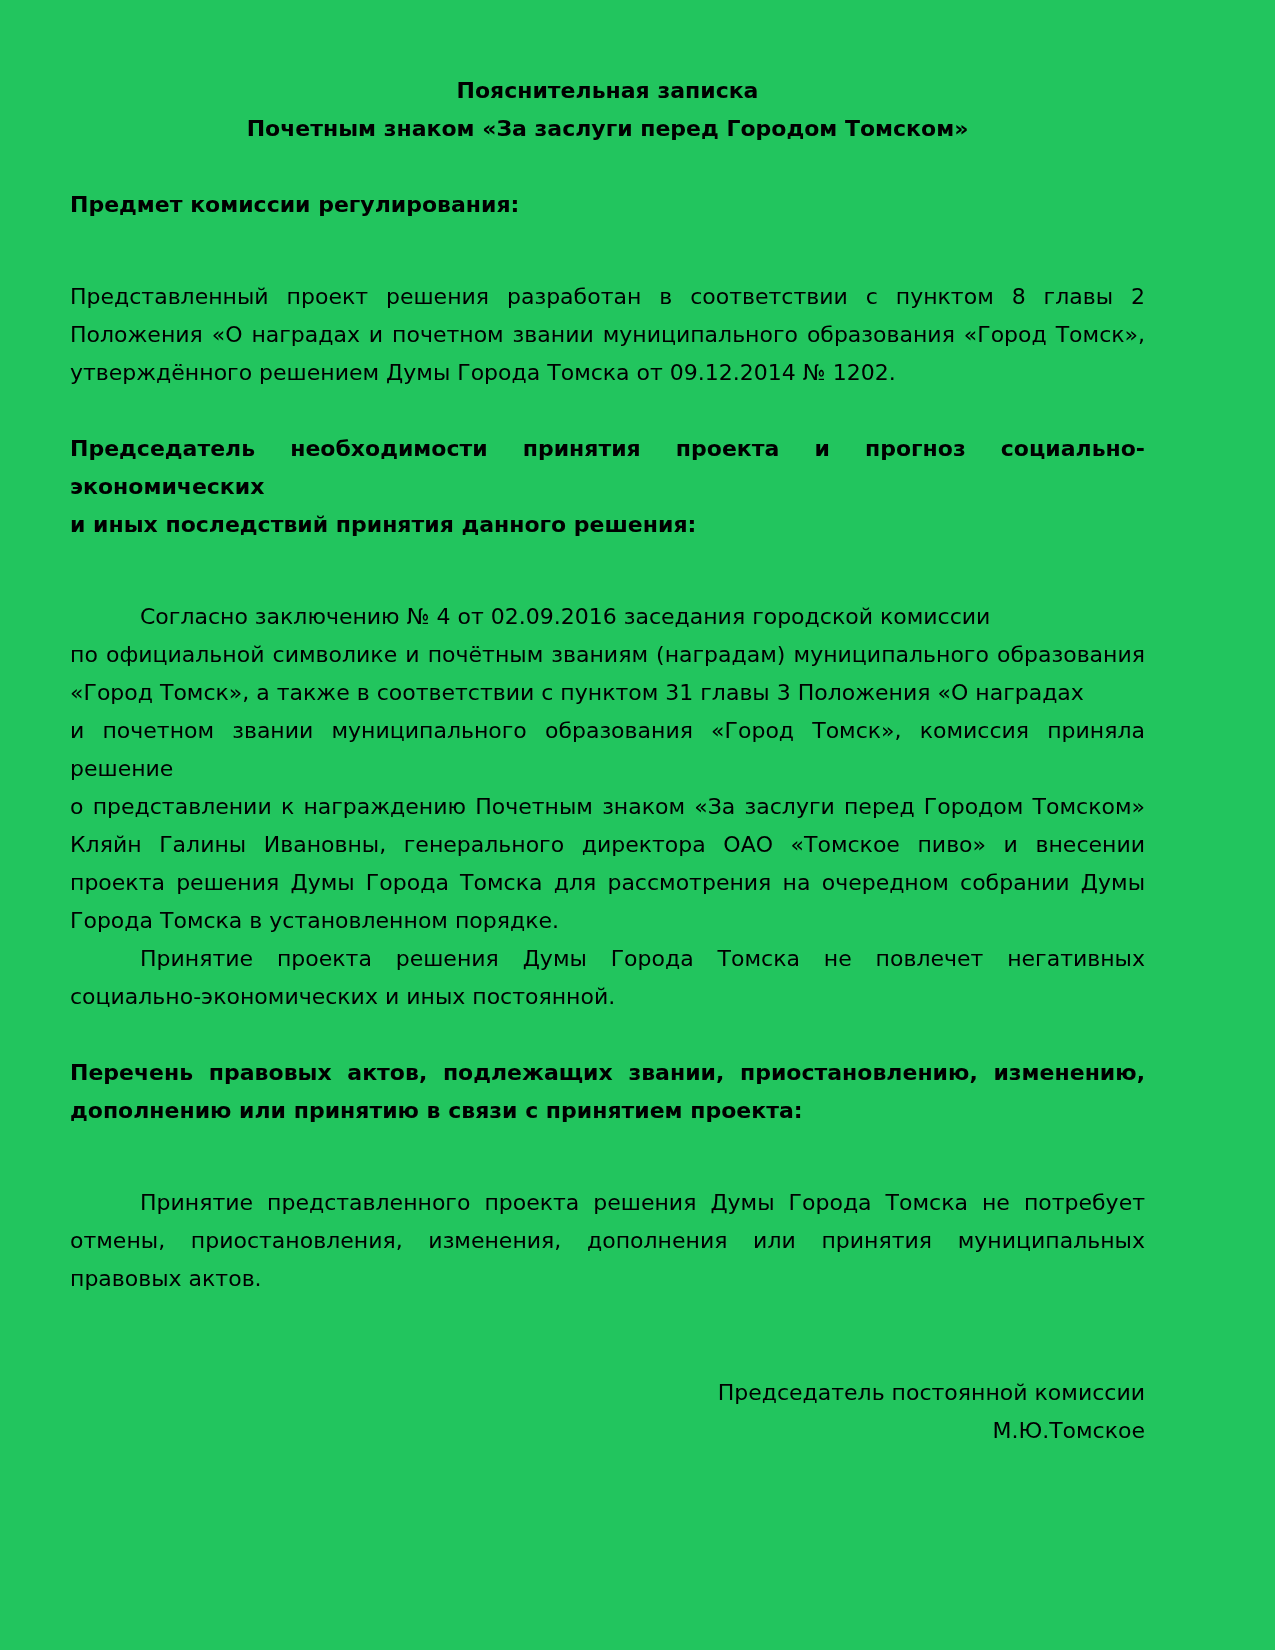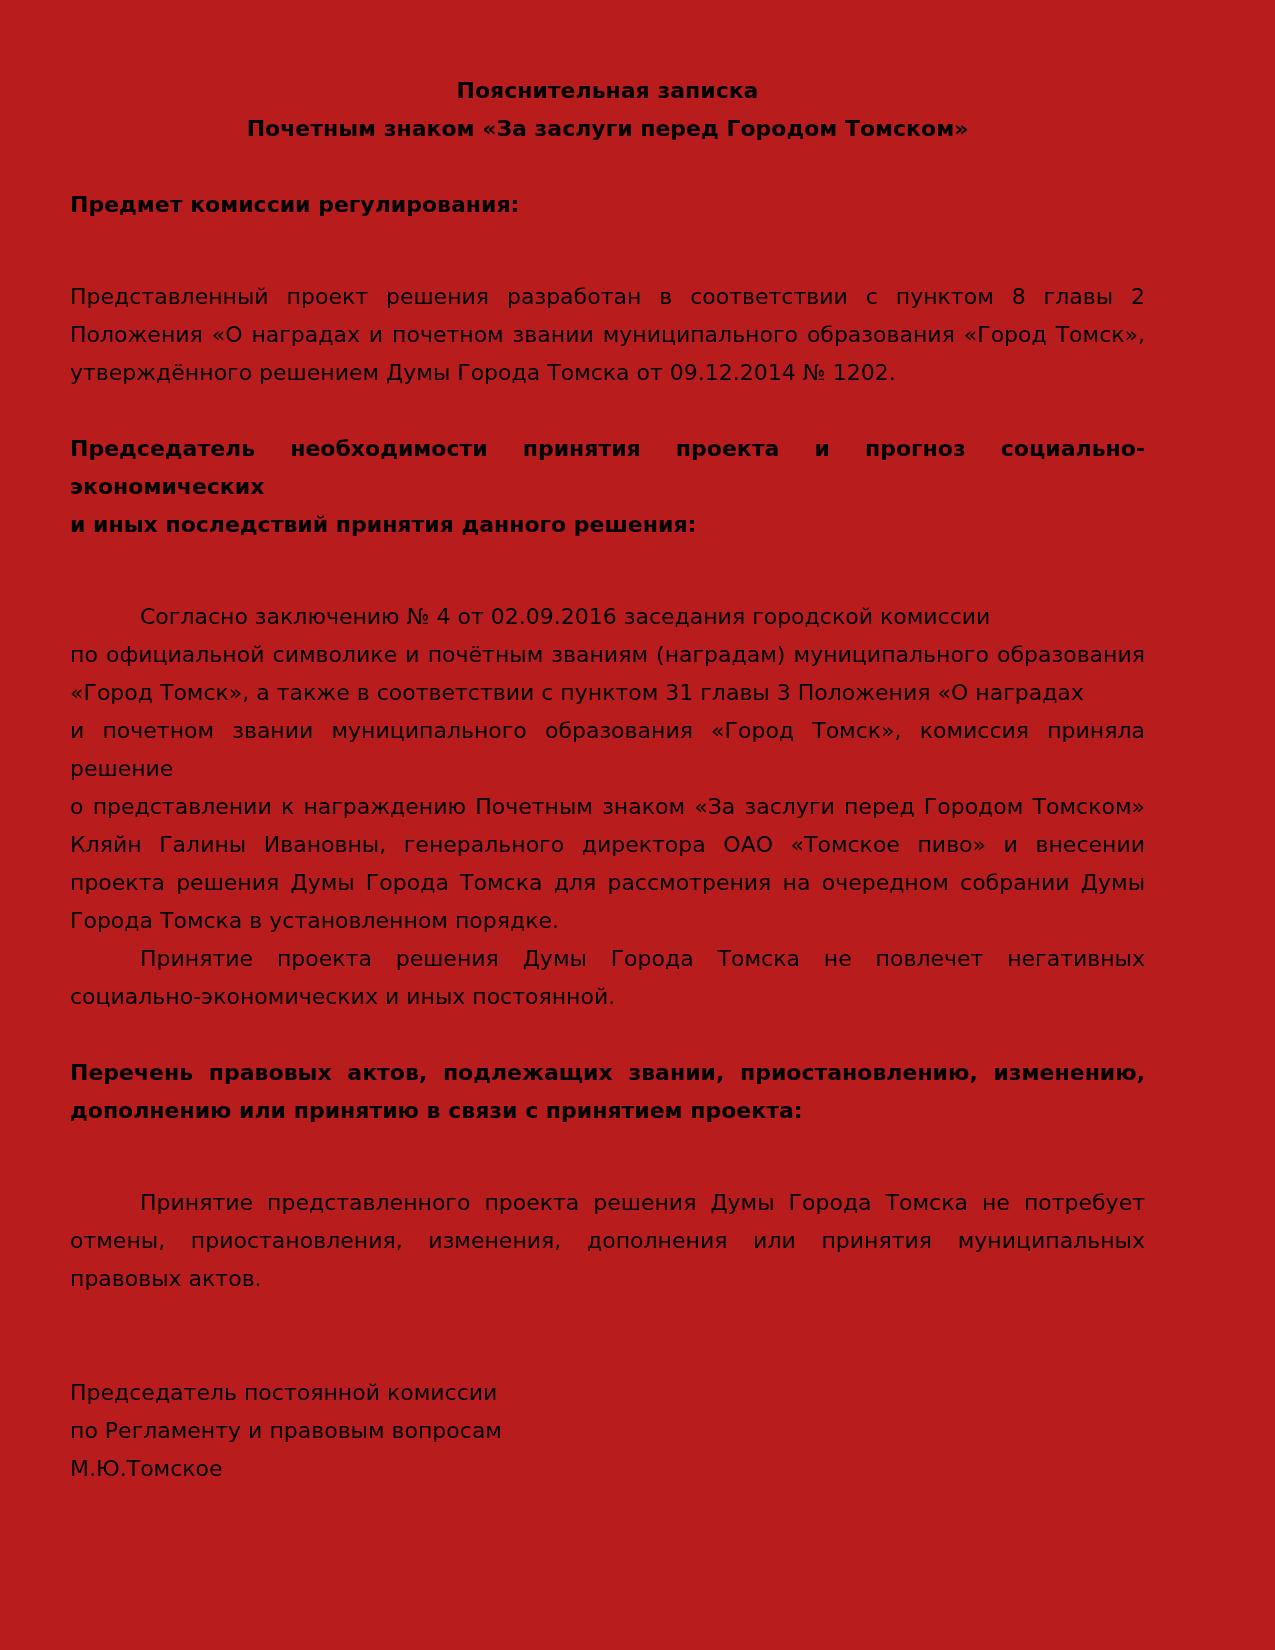--- a/index.html
+++ b/index.html
@@ -2,21 +2,21 @@
 <html><head>
 <meta charset="utf-8">
 <style>
   * { margin: 0; padding: 0; box-sizing: border-box; }
   html, body { background: #ffffff; }
   .page {
     position: relative;
     width: 1275px;
     height: 1650px;
     margin: 0 auto;
-    background: #b91c1c;
+    background: #22c55e;
     color: #000000;
     font-family: "DejaVu Sans", "Liberation Sans", sans-serif;
     font-size: 22px;
     line-height: 38px;
     padding: 72px 130px 0 70px;
     overflow: hidden;
   }
   .title-block { text-align: center; font-weight: bold; }
   .title-line { text-align: center; }
   .heading {
@@ -26,21 +26,21 @@
     margin-top: 38px;
   }
   .para {
     text-align: justify;
     white-space: pre-wrap;
     margin-top: 54px;
   }
   .para.indent { text-indent: 70px; }
   .para.no-gap { margin-top: 0; }
   .signature { margin-top: 76px; }
-  .sig-line { text-align: left; }
+  .sig-line { text-align: right; }
 </style>
 </head>
 <body>
 
 <div class="page">
 
   <div class="title-block">
     <div class="title-line">Пояснительная записка</div>
     <div class="title-line">Почетным знаком «За заслуги перед Городом Томском»</div>
   </div>
@@ -60,17 +60,16 @@
     <div class="para indent no-gap">Принятие проекта решения Думы Города Томска не повлечет негативных социально-экономических и иных постоянной.</div>
   </div>
 
   <div>
     <div class="heading">Перечень правовых актов, подлежащих звании, приостановлению, изменению, дополнению или принятию в связи с принятием проекта:</div>
     <div class="para indent">Принятие представленного проекта решения Думы Города Томска не потребует отмены, приостановления, изменения, дополнения или принятия муниципальных правовых актов.</div>
   </div>
 
   <div class="signature">
     <div class="sig-line">Председатель постоянной комиссии</div>
-    <div class="sig-line">по Регламенту и правовым вопросам</div>
     <div class="sig-line">М.Ю.Томское</div>
   </div>
 
 </div>
 
 </body></html>

